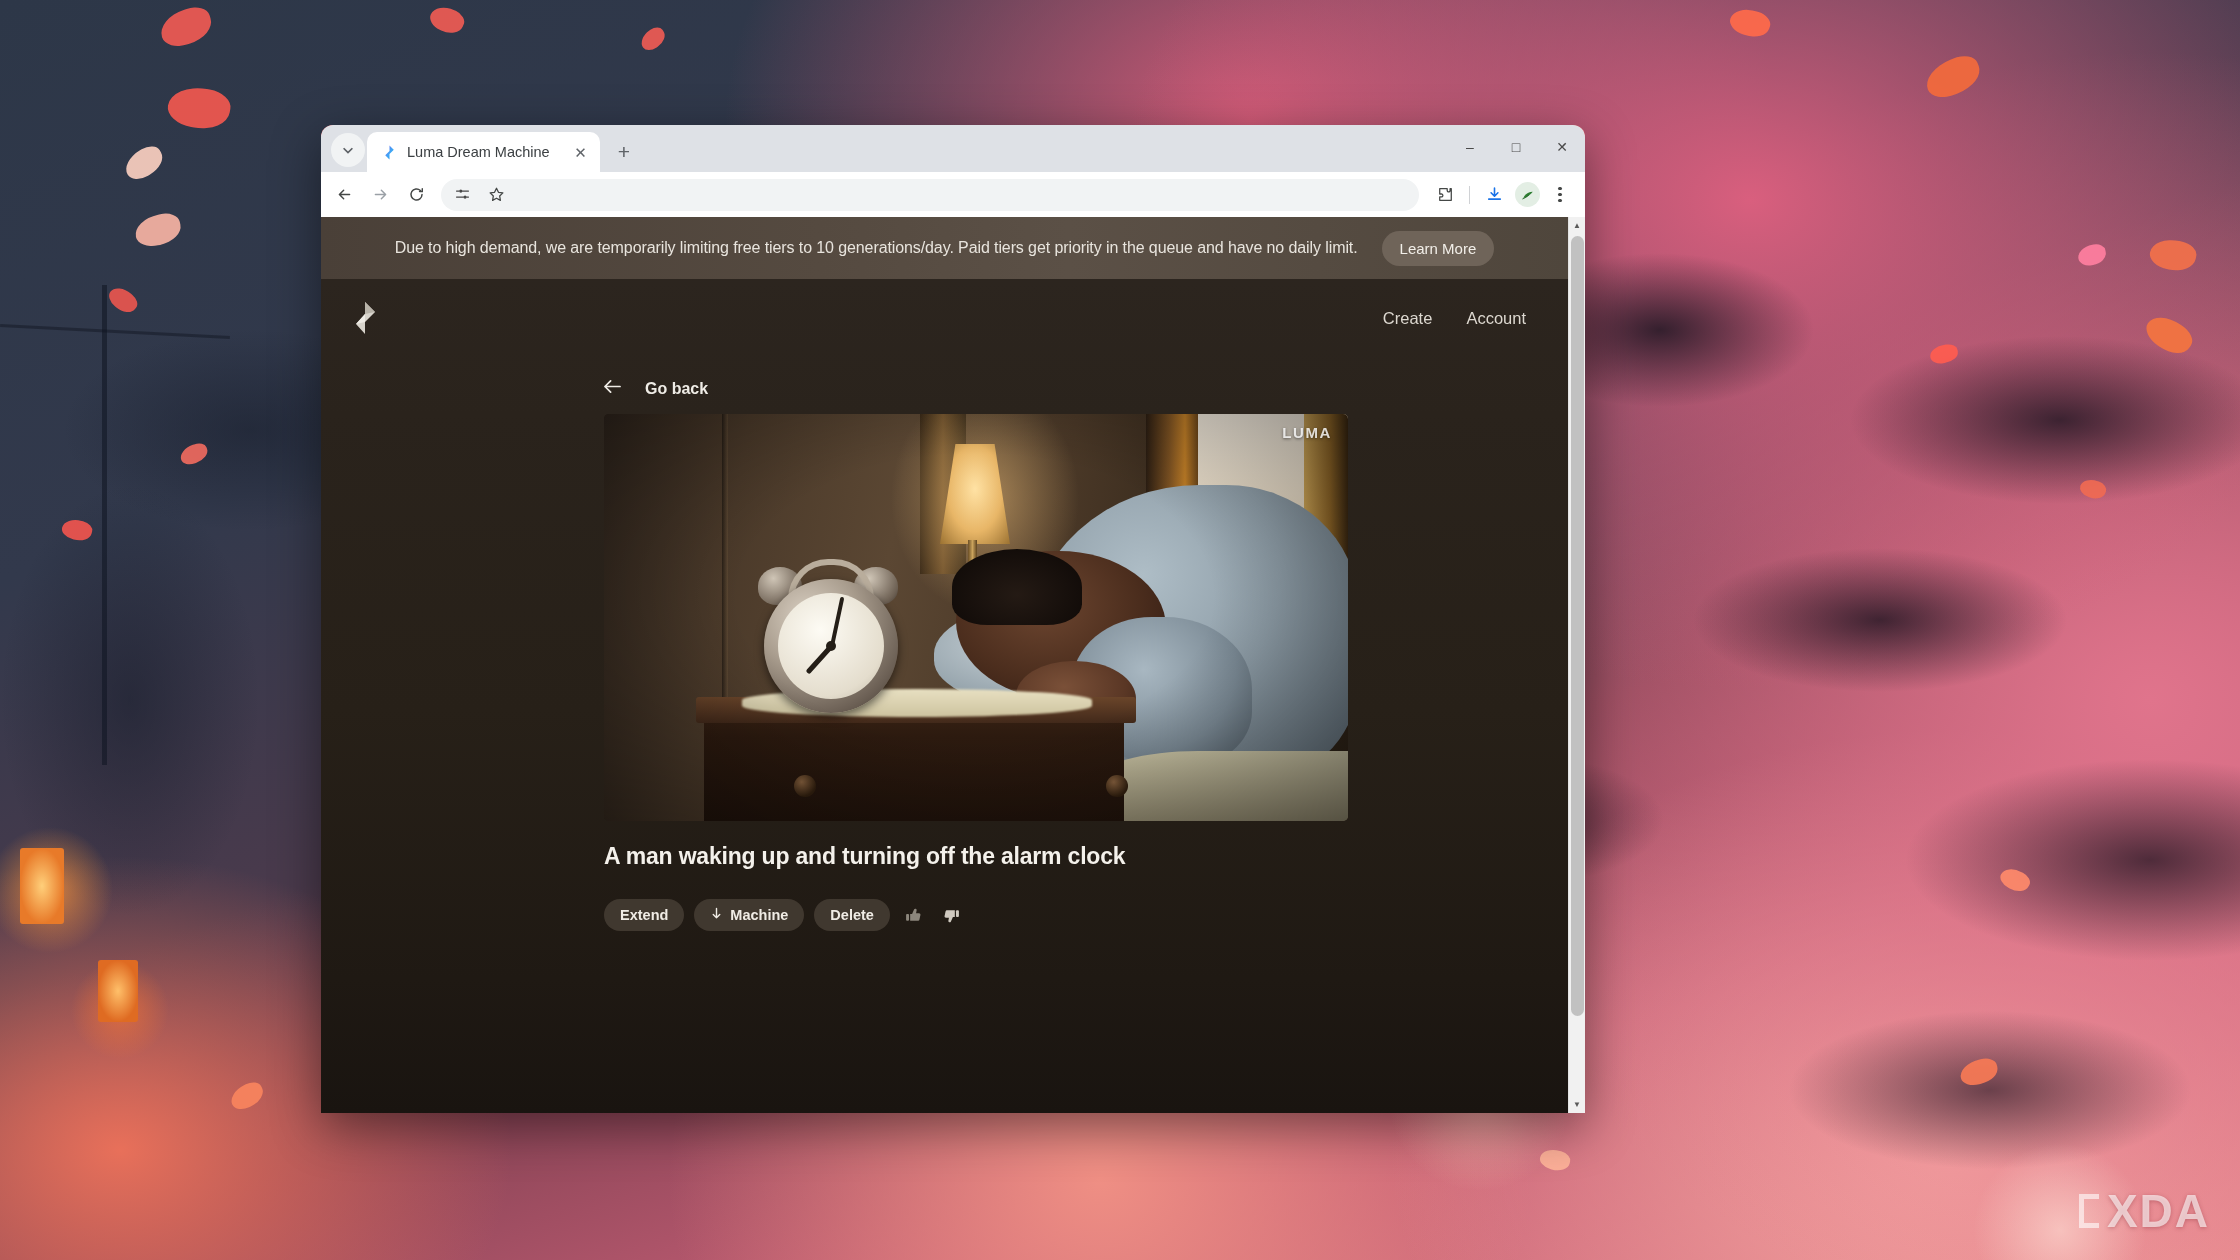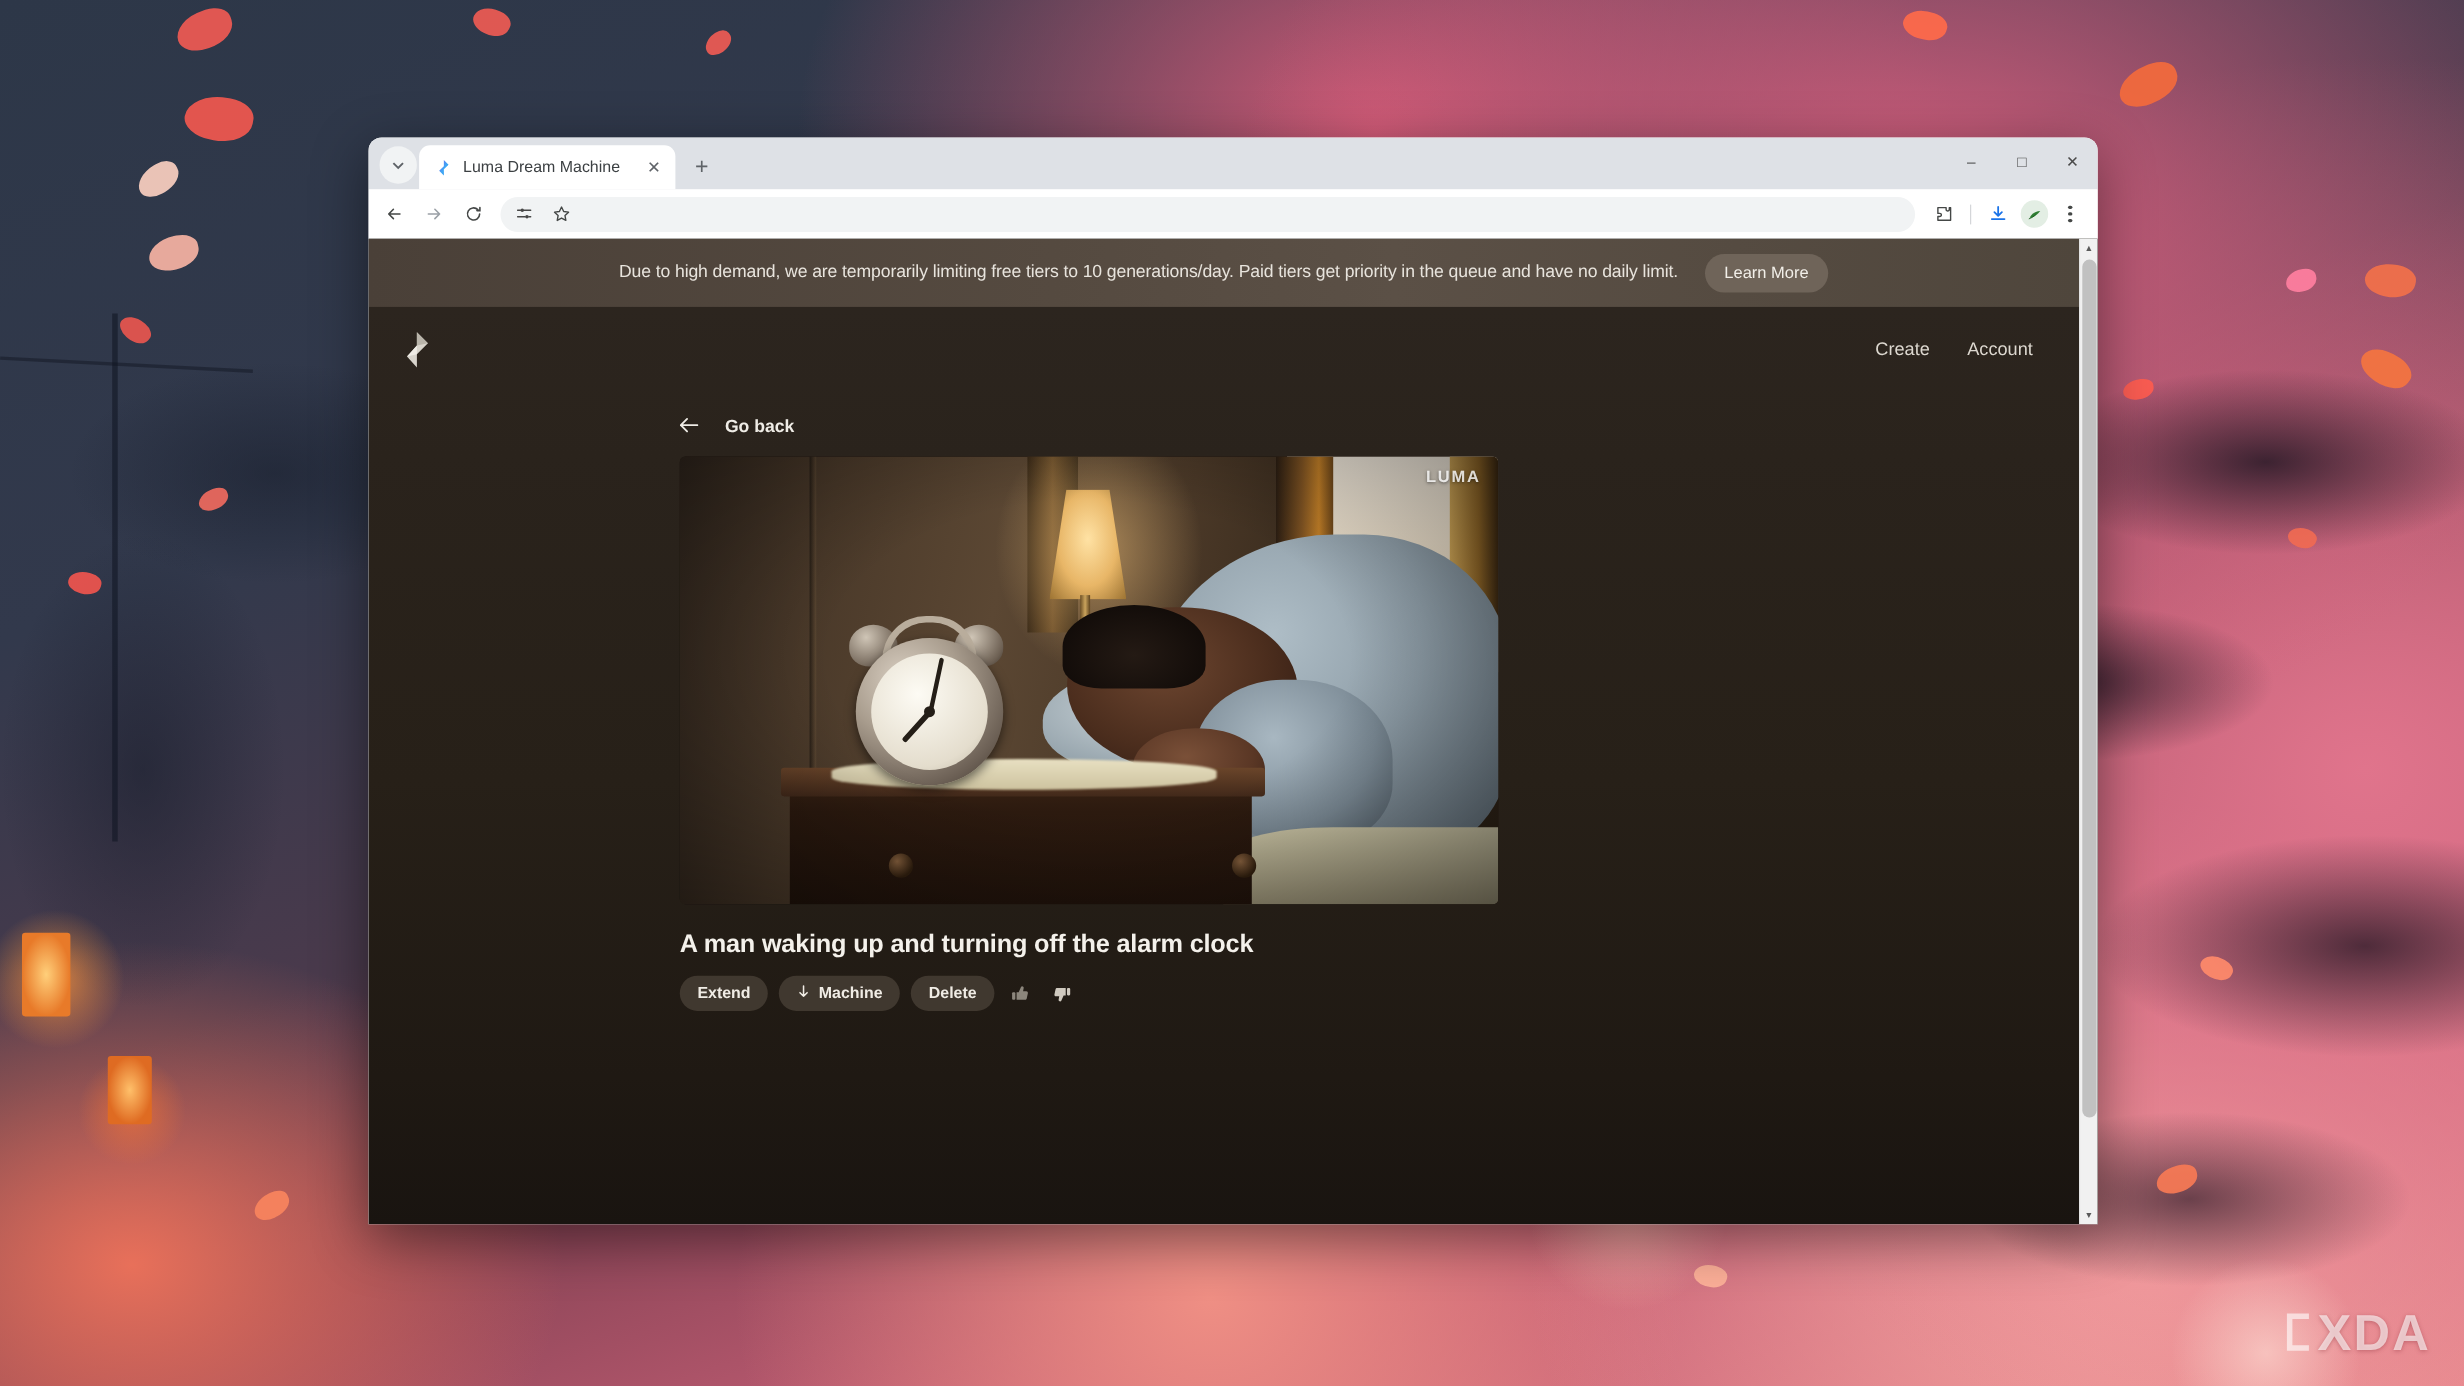--- a/index.html
+++ b/index.html
@@ -62,24 +62,24 @@
   }
   #xda-watermark .bracket {
     display:inline-block; width: 20px; height: 34px;
     border: 5px solid rgba(255,255,255,.6);
     border-right: none;
   }
 
   
   #browser-window {
     position: absolute;
-    left: 335px; top: 125px;
-    width: 1572px; height: 988px;
+    left: 321px; top: 125px;
+    width: 1264px; height: 988px;
     border-radius: 12px 12px 0 0;
-    background: #ffffff;
+    background: #ef4444;
     box-shadow: 0 14px 50px rgba(0,0,0,.45);
     overflow: hidden;
     display: flex; flex-direction: column;
   }
 
   
   #tab-strip {
     height: 47px;
     background: #dee1e6;
     display: flex; align-items: flex-end;
@@ -376,21 +376,21 @@
     text-shadow: 0 1px 3px rgba(0,0,0,.5);
   }
 
   #creation-title {
     margin-top: 22px;
     font-size: 23px; font-weight: bold; color: #f4f1eb;
     letter-spacing: -.2px;
   }
   #action-row {
     display: flex; align-items: center; gap: 10px;
-    margin-top: 16px;
+    margin-top: 29px;
   }
   .pill-btn {
     background: #40382f; color: #f0ece5;
     border: none; border-radius: 17px;
     height: 32px; padding: 0 16px;
     font-size: 14.5px; font-weight: bold;
     display: inline-flex; align-items: center; gap: 7px;
     cursor: pointer;
     font-family: "Liberation Sans", sans-serif;
   }

